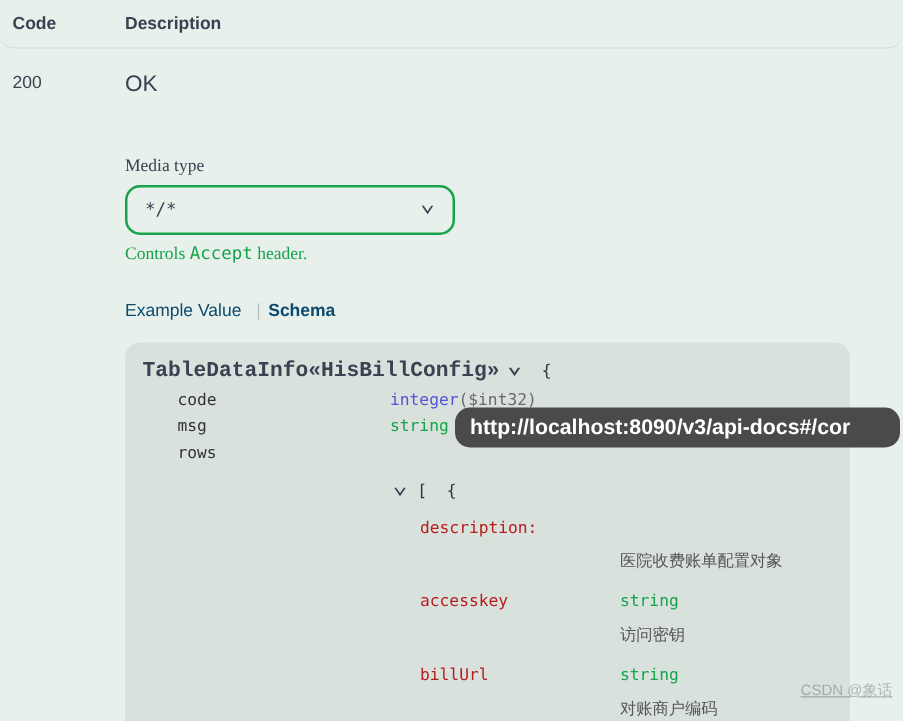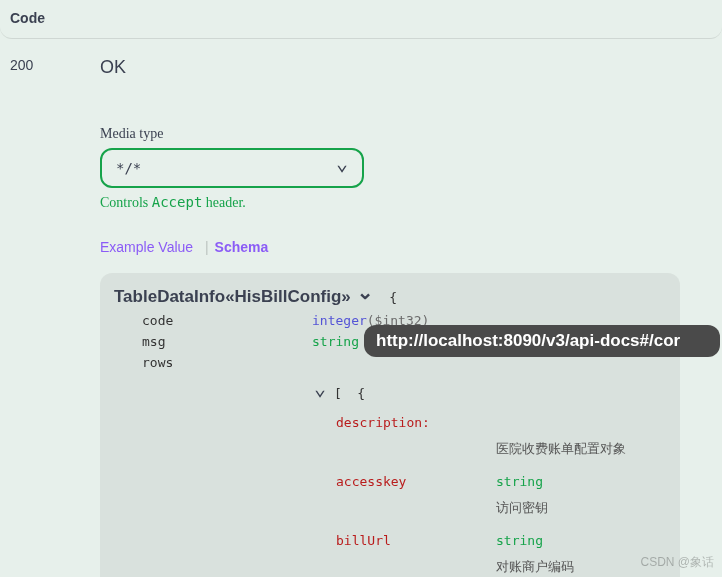--- a/index.html
+++ b/index.html
@@ -36,21 +36,21 @@
       align-items: center;
       cursor: pointer;
       font-size: 14px;
       font-family: monospace;
     }
     .controls-text { margin-top: 6px; font-size: 14px; }
     .controls-text .green { color: #16a34a; font-family: Liberation Serif, serif; }
     .code-kw { font-family: monospace; color: #16a34a; }
     .tab-row { margin-top: 28px; font-size: 14px; }
     .tab {
-      color: #8b5cf6;
+      color: #0c4a6e;
       padding: 0 6px 4px 0;
       text-align: center;
     }
     .tab.active {
       font-weight: 700;
     }
     .tab-divider { color: rgba(0,0,0,0.2); padding: 0 2px; }
     .schema-box {
       background: rgba(0,0,0,0.06);
       margin-top: 18px;
@@ -60,21 +60,21 @@
       font-size: 13px;
       width: 580px;
     }
     .schema-title {
       font-size: 17px;
       font-weight: 700;
       color: #3b4151;
       display: inline-flex;
       align-items: center;
       gap: 6px;
-      font-family: Liberation Sans, sans-serif;
+      font-family: Liberation Mono, monospace;
     }
     .brace { font-family: monospace; font-weight: 400; color: #333; }
     .prop-row {
       display: flex;
       margin-top: 6px;
       margin-left: 28px;
     }
     .prop-name { width: 170px; color: #333; }
     .prop-type .t-int { color: #5454d6; }
     .prop-type .t-str { color: #16a34a; }
@@ -113,37 +113,39 @@
       font-size: 17px;
       font-weight: 600;
       padding: 6px 12px;
       white-space: nowrap;
       overflow: hidden;
       width: 356px;
     }
     .watermark {
       position: fixed;
       right: 8px;
-      bottom: 6px;
+      bottom: 16px;
       color: rgba(0,0,0,0.25);
       font-size: 12px;
+      text-decoration: underline;
     }
     .chevron-down::before {
       content: "⌄";
       font-size: 20px;
       line-height: 0.4;
       position: relative;
       top: -3px;
     }
   </style>
 </head>
 <body>
 
 <div class="table-header">
   <div class="col-code">Code</div>
+  <div class="col-desc">Description</div>
 </div>
 
 <div class="response-row">
   <div class="code-cell">200</div>
   <div class="desc-cell">
     <div class="status-desc">OK</div>
 
     <div class="media-label">Media type</div>
     <div class="media-select">
       <span>*/*</span>

